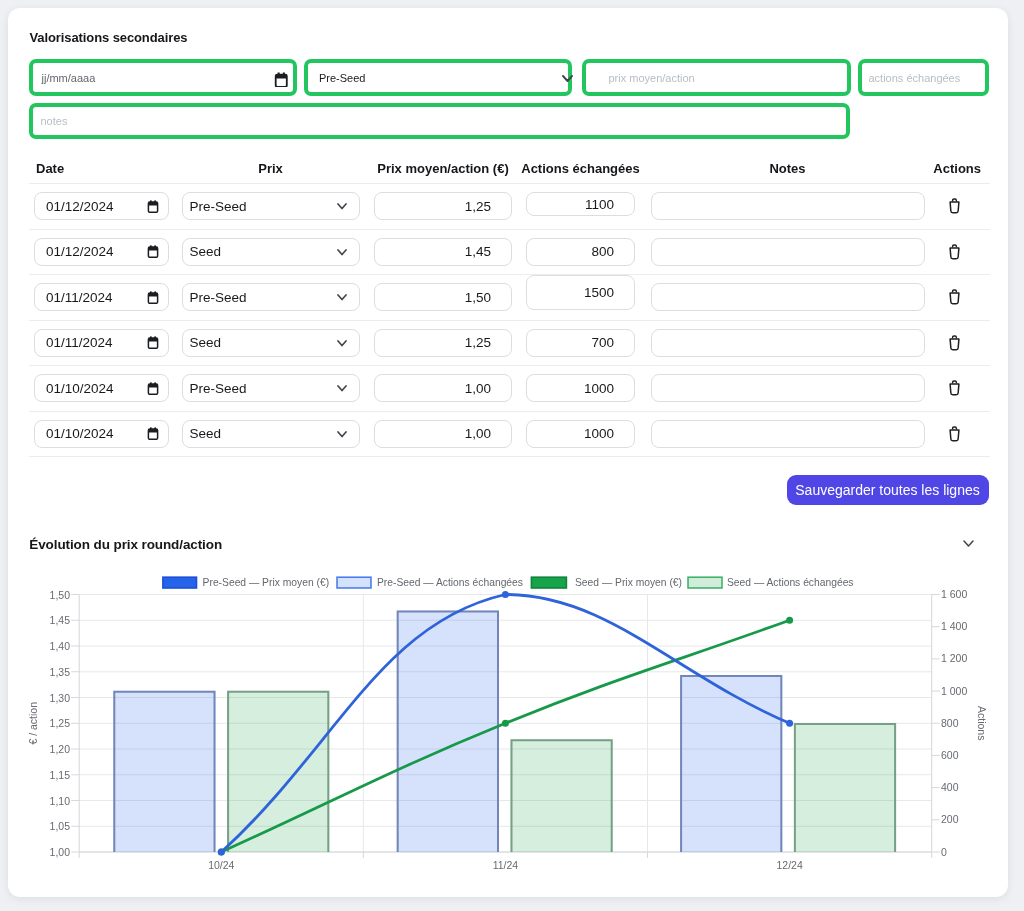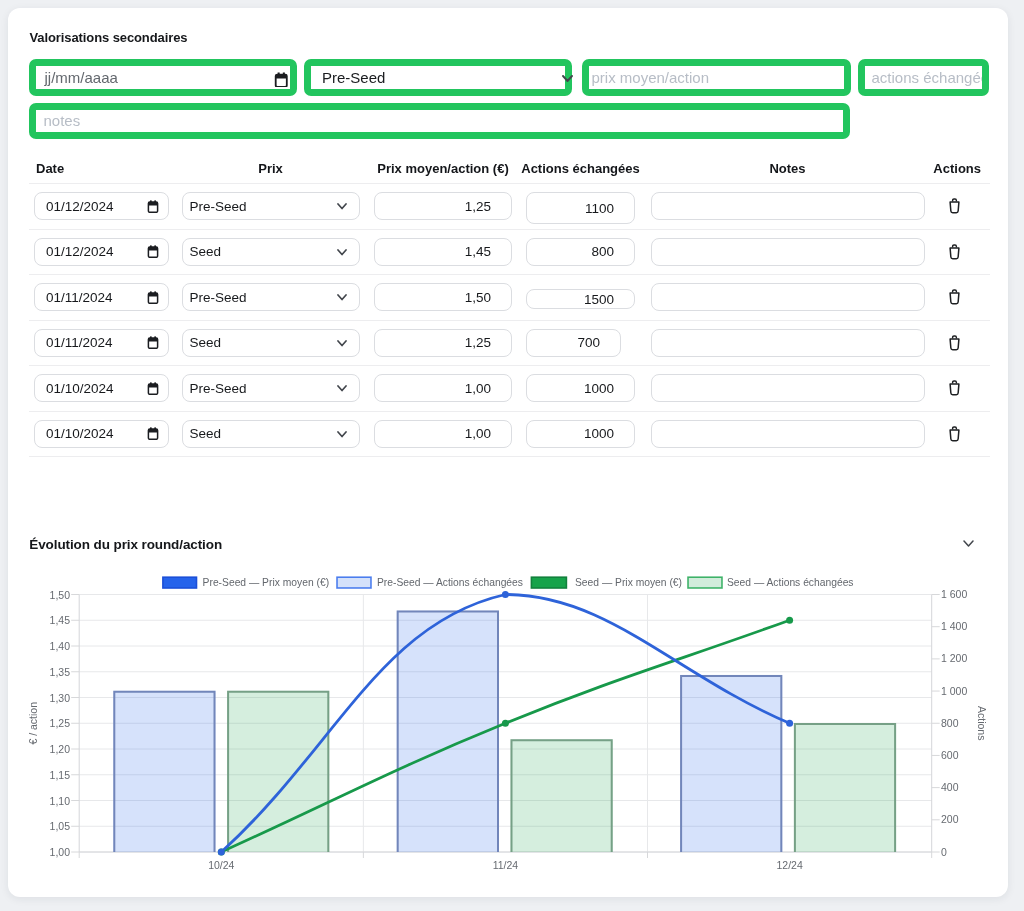--- a/index.html
+++ b/index.html
@@ -1,18 +1,18 @@
 <!DOCTYPE html>
 <html lang="fr"><head><meta charset="utf-8">
 <style>
 *{margin:0;padding:0;box-sizing:border-box}
 html,body{width:1024px;height:911px;background:#eef0f3;font-family:"Liberation Sans",sans-serif;position:relative;overflow:hidden}
 .card{position:absolute;left:8px;top:8px;width:1000px;height:888.5px;background:#fff;border-radius:12px;box-shadow:0 2px 8px rgba(30,35,55,.08)}
 .a{position:absolute}
-.inp{border:7px solid #22c55e;border-radius:7px;background:#fff;display:flex;align-items:center;font-size:15px;color:#191b1e}
+.inp{border:4px solid #22c55e;border-radius:7px;background:#fff;display:flex;align-items:center;font-size:11px;color:#191b1e}
 .ph{color:#b7bdc6}
 .tin{border:1px solid #dbdde1;border-radius:8px;background:#fff;display:flex;align-items:center;font-size:13.5px;color:#17191c}
 .hd{font-weight:bold;font-size:13px;color:#14161a}
 .ctr{transform:translateX(-50%);white-space:nowrap}
 .num{justify-content:flex-end;padding-right:20px}
 .btn{background:#4f46e5;color:#fff;border-radius:8px;display:flex;align-items:center;justify-content:center}
 .rb{background:#ededef;height:1px}
 </style></head><body>
 <div class="card">
 <div class="a" style="left:21.5px;top:22px;font-size:13px;font-weight:bold;color:#15171a;letter-spacing:-0.1px">Valorisations secondaires</div>
@@ -20,21 +20,21 @@
 <svg class="a" style="left:265.5px;top:63.5px" width="14.5" height="15.7" viewBox="0 0 12 13">
 <rect x="3" y="0.4" width="1.7" height="2.6" fill="#1b1d21"></rect>
 <rect x="7.3" y="0.4" width="1.7" height="2.6" fill="#1b1d21"></rect>
 <path d="M1.4 5.4 V3.5 Q1.4 2.1 2.8 2.1 H9.2 Q10.6 2.1 10.6 3.5 V5.4 Z" fill="#1b1d21"></path>
 <rect x="1.4" y="2.1" width="9.2" height="10.2" rx="1.3" fill="none" stroke="#1b1d21" stroke-width="1.5"></rect>
 </svg>
     <div class="a inp" style="left:296px;top:51px;width:268px;height:37px;padding-left:11px">Pre-Seed</div>
 <svg class="a" style="left:554px;top:66.5px" width="11" height="8" viewBox="0 0 11 8">
 <path d="M1 1 L5.5 6 L10 1" fill="none" stroke="#42464c" stroke-width="1.9" stroke-linecap="round" stroke-linejoin="round"></path>
 </svg>
-    <div class="a inp ph" style="left:573.5px;top:51px;width:269px;height:37px;padding-left:3px">prix moyen/action</div>
+    <div class="a inp ph" style="left:573.5px;top:51px;width:269px;height:37px;padding-left:23px">prix moyen/action</div>
 <div class="a inp ph" style="left:849.5px;top:51px;width:131px;height:37px;padding-left:7px;overflow:hidden;white-space:nowrap">actions échangées</div>
 <div class="a inp ph" style="left:20.5px;top:95px;width:821.5px;height:35.5px;padding-left:8px">notes</div>
 <div class="a hd" style="left:28px;top:152.5px">Date</div>
 <div class="a hd ctr" style="left:262.5px;top:152.5px">Prix</div>
 <div class="a hd ctr" style="left:435px;top:152.5px">Prix moyen/action (€)</div>
 <div class="a hd ctr" style="left:572.5px;top:152.5px">Actions échangées</div>
 <div class="a hd ctr" style="left:779.5px;top:152.5px">Notes</div>
 <div class="a hd" style="left:872px;top:152.5px;width:101px;text-align:right">Actions</div>
 <div class="a rb" style="left:20.5px;top:175px;width:961px"></div>
 <div class="a rb" style="left:20.5px;top:220.5px;width:961px"></div>
@@ -48,21 +48,21 @@
 <rect x="3" y="0.4" width="1.7" height="2.6" fill="#1b1d21"></rect>
 <rect x="7.3" y="0.4" width="1.7" height="2.6" fill="#1b1d21"></rect>
 <path d="M1.4 5.4 V3.5 Q1.4 2.1 2.8 2.1 H9.2 Q10.6 2.1 10.6 3.5 V5.4 Z" fill="#1b1d21"></path>
 <rect x="1.4" y="2.1" width="9.2" height="10.2" rx="1.3" fill="none" stroke="#1b1d21" stroke-width="1.5"></rect>
 </svg>
     <div class="a tin" style="left:173.5px;top:184.2px;width:178px;height:28px;padding-left:7px">Pre-Seed</div>
 <svg class="a" style="left:328.5px;top:195.2px" width="10" height="7.5" viewBox="0 0 10 7.5">
 <path d="M1 1 L5.0 5.5 L9 1" fill="none" stroke="#42464c" stroke-width="1.7" stroke-linecap="round" stroke-linejoin="round"></path>
 </svg>
     <div class="a tin num" style="left:366px;top:184.2px;width:138px;height:28px">1,25</div>
-<div class="a tin num" style="left:518px;top:184.2px;width:109px;height:32px">1100</div>
+<div class="a tin num" style="left:518px;top:184.2px;width:109px;height:24px">1100</div>
 <div class="a tin" style="left:642.5px;top:184.2px;width:274.5px;height:28px"></div>
 <svg class="a" style="left:941.2px;top:190.0px" width="11" height="16" viewBox="0 0 11 16">
 <path d="M3.6 3.6 V2.4 Q3.6 1 5 1 H6 Q7.4 1 7.4 2.4 V3.6" fill="none" stroke="#1e2023" stroke-width="1.4"></path>
 <path d="M1.1 4.1 H9.9 L9.15 13 Q9 14.7 7.3 14.7 H3.7 Q2 14.7 1.85 13 Z" fill="none" stroke="#1e2023" stroke-width="1.5" stroke-linejoin="round"></path>
 </svg>
     <div class="a tin" style="left:26px;top:229.7px;width:135px;height:28px;padding-left:11px">01/12/2024</div>
 <svg class="a" style="left:139px;top:237.2px" width="12" height="13.0" viewBox="0 0 12 13">
 <rect x="3" y="0.4" width="1.7" height="2.6" fill="#1b1d21"></rect>
 <rect x="7.3" y="0.4" width="1.7" height="2.6" fill="#1b1d21"></rect>
 <path d="M1.4 5.4 V3.5 Q1.4 2.1 2.8 2.1 H9.2 Q10.6 2.1 10.6 3.5 V5.4 Z" fill="#1b1d21"></path>
@@ -84,39 +84,39 @@
 <rect x="3" y="0.4" width="1.7" height="2.6" fill="#1b1d21"></rect>
 <rect x="7.3" y="0.4" width="1.7" height="2.6" fill="#1b1d21"></rect>
 <path d="M1.4 5.4 V3.5 Q1.4 2.1 2.8 2.1 H9.2 Q10.6 2.1 10.6 3.5 V5.4 Z" fill="#1b1d21"></path>
 <rect x="1.4" y="2.1" width="9.2" height="10.2" rx="1.3" fill="none" stroke="#1b1d21" stroke-width="1.5"></rect>
 </svg>
     <div class="a tin" style="left:173.5px;top:275.2px;width:178px;height:28px;padding-left:7px">Pre-Seed</div>
 <svg class="a" style="left:328.5px;top:286.2px" width="10" height="7.5" viewBox="0 0 10 7.5">
 <path d="M1 1 L5.0 5.5 L9 1" fill="none" stroke="#42464c" stroke-width="1.7" stroke-linecap="round" stroke-linejoin="round"></path>
 </svg>
     <div class="a tin num" style="left:366px;top:275.2px;width:138px;height:28px">1,50</div>
-<div class="a tin num" style="left:518px;top:281px;width:109px;height:20px">1500</div>
+<div class="a tin num" style="left:518px;top:267px;width:109px;height:35px">1500</div>
 <div class="a tin" style="left:642.5px;top:275.2px;width:274.5px;height:28px"></div>
 <svg class="a" style="left:941.2px;top:281.0px" width="11" height="16" viewBox="0 0 11 16">
 <path d="M3.6 3.6 V2.4 Q3.6 1 5 1 H6 Q7.4 1 7.4 2.4 V3.6" fill="none" stroke="#1e2023" stroke-width="1.4"></path>
 <path d="M1.1 4.1 H9.9 L9.15 13 Q9 14.7 7.3 14.7 H3.7 Q2 14.7 1.85 13 Z" fill="none" stroke="#1e2023" stroke-width="1.5" stroke-linejoin="round"></path>
 </svg>
     <div class="a tin" style="left:26px;top:320.7px;width:135px;height:28px;padding-left:11px">01/11/2024</div>
 <svg class="a" style="left:139px;top:328.2px" width="12" height="13.0" viewBox="0 0 12 13">
 <rect x="3" y="0.4" width="1.7" height="2.6" fill="#1b1d21"></rect>
 <rect x="7.3" y="0.4" width="1.7" height="2.6" fill="#1b1d21"></rect>
 <path d="M1.4 5.4 V3.5 Q1.4 2.1 2.8 2.1 H9.2 Q10.6 2.1 10.6 3.5 V5.4 Z" fill="#1b1d21"></path>
 <rect x="1.4" y="2.1" width="9.2" height="10.2" rx="1.3" fill="none" stroke="#1b1d21" stroke-width="1.5"></rect>
 </svg>
     <div class="a tin" style="left:173.5px;top:320.7px;width:178px;height:28px;padding-left:7px">Seed</div>
 <svg class="a" style="left:328.5px;top:331.7px" width="10" height="7.5" viewBox="0 0 10 7.5">
 <path d="M1 1 L5.0 5.5 L9 1" fill="none" stroke="#42464c" stroke-width="1.7" stroke-linecap="round" stroke-linejoin="round"></path>
 </svg>
     <div class="a tin num" style="left:366px;top:320.7px;width:138px;height:28px">1,25</div>
-<div class="a tin num" style="left:518px;top:320.7px;width:95px;height:28px">700</div>
+<div class="a tin num" style="left:518px;top:320.7px;width:109px;height:28px">700</div>
 <div class="a tin" style="left:642.5px;top:320.7px;width:274.5px;height:28px"></div>
 <svg class="a" style="left:941.2px;top:326.5px" width="11" height="16" viewBox="0 0 11 16">
 <path d="M3.6 3.6 V2.4 Q3.6 1 5 1 H6 Q7.4 1 7.4 2.4 V3.6" fill="none" stroke="#1e2023" stroke-width="1.4"></path>
 <path d="M1.1 4.1 H9.9 L9.15 13 Q9 14.7 7.3 14.7 H3.7 Q2 14.7 1.85 13 Z" fill="none" stroke="#1e2023" stroke-width="1.5" stroke-linejoin="round"></path>
 </svg>
     <div class="a tin" style="left:26px;top:366.2px;width:135px;height:28px;padding-left:11px">01/10/2024</div>
 <svg class="a" style="left:139px;top:373.7px" width="12" height="13.0" viewBox="0 0 12 13">
 <rect x="3" y="0.4" width="1.7" height="2.6" fill="#1b1d21"></rect>
 <rect x="7.3" y="0.4" width="1.7" height="2.6" fill="#1b1d21"></rect>
 <path d="M1.4 5.4 V3.5 Q1.4 2.1 2.8 2.1 H9.2 Q10.6 2.1 10.6 3.5 V5.4 Z" fill="#1b1d21"></path>
@@ -144,20 +144,21 @@
 <svg class="a" style="left:328.5px;top:422.7px" width="10" height="7.5" viewBox="0 0 10 7.5">
 <path d="M1 1 L5.0 5.5 L9 1" fill="none" stroke="#42464c" stroke-width="1.7" stroke-linecap="round" stroke-linejoin="round"></path>
 </svg>
     <div class="a tin num" style="left:366px;top:411.7px;width:138px;height:28px">1,00</div>
 <div class="a tin num" style="left:518px;top:411.7px;width:109px;height:28px">1000</div>
 <div class="a tin" style="left:642.5px;top:411.7px;width:274.5px;height:28px"></div>
 <svg class="a" style="left:941.2px;top:417.5px" width="11" height="16" viewBox="0 0 11 16">
 <path d="M3.6 3.6 V2.4 Q3.6 1 5 1 H6 Q7.4 1 7.4 2.4 V3.6" fill="none" stroke="#1e2023" stroke-width="1.4"></path>
 <path d="M1.1 4.1 H9.9 L9.15 13 Q9 14.7 7.3 14.7 H3.7 Q2 14.7 1.85 13 Z" fill="none" stroke="#1e2023" stroke-width="1.5" stroke-linejoin="round"></path>
 </svg>
+    <div class="a btn" style="left:778.5px;top:466.5px;width:202px;height:30.5px;font-size:14px;border-radius:9px">Sauvegarder toutes les lignes</div>
 <div class="a" style="left:21.3px;top:528.5px;font-size:13.5px;font-weight:bold;color:#15171a;letter-spacing:-0.1px">Évolution du prix round/action</div>
 <svg class="a" style="left:955px;top:532px" width="11" height="8" viewBox="0 0 11 8">
 <path d="M1 1 L5.5 6 L10 1" fill="none" stroke="#42464c" stroke-width="1.5" stroke-linecap="round" stroke-linejoin="round"></path>
 </svg>
     <svg class="a" style="left:0;top:0" width="1000" height="888" viewBox="0 0 1000 888" font-family="Liberation Sans, sans-serif">
 <line x1="71.2" y1="586.50" x2="923.7" y2="586.50" stroke="#e7e8ea" stroke-width="1"></line>
 <line x1="63.2" y1="586.50" x2="71.2" y2="586.50" stroke="#d7d8da" stroke-width="1"></line>
 <text x="62" y="590.70" font-size="10.5" fill="#666a70" text-anchor="end">1,50</text>
 <line x1="71.2" y1="612.25" x2="923.7" y2="612.25" stroke="#e7e8ea" stroke-width="1"></line>
 <line x1="63.2" y1="612.25" x2="71.2" y2="612.25" stroke="#d7d8da" stroke-width="1"></line>

